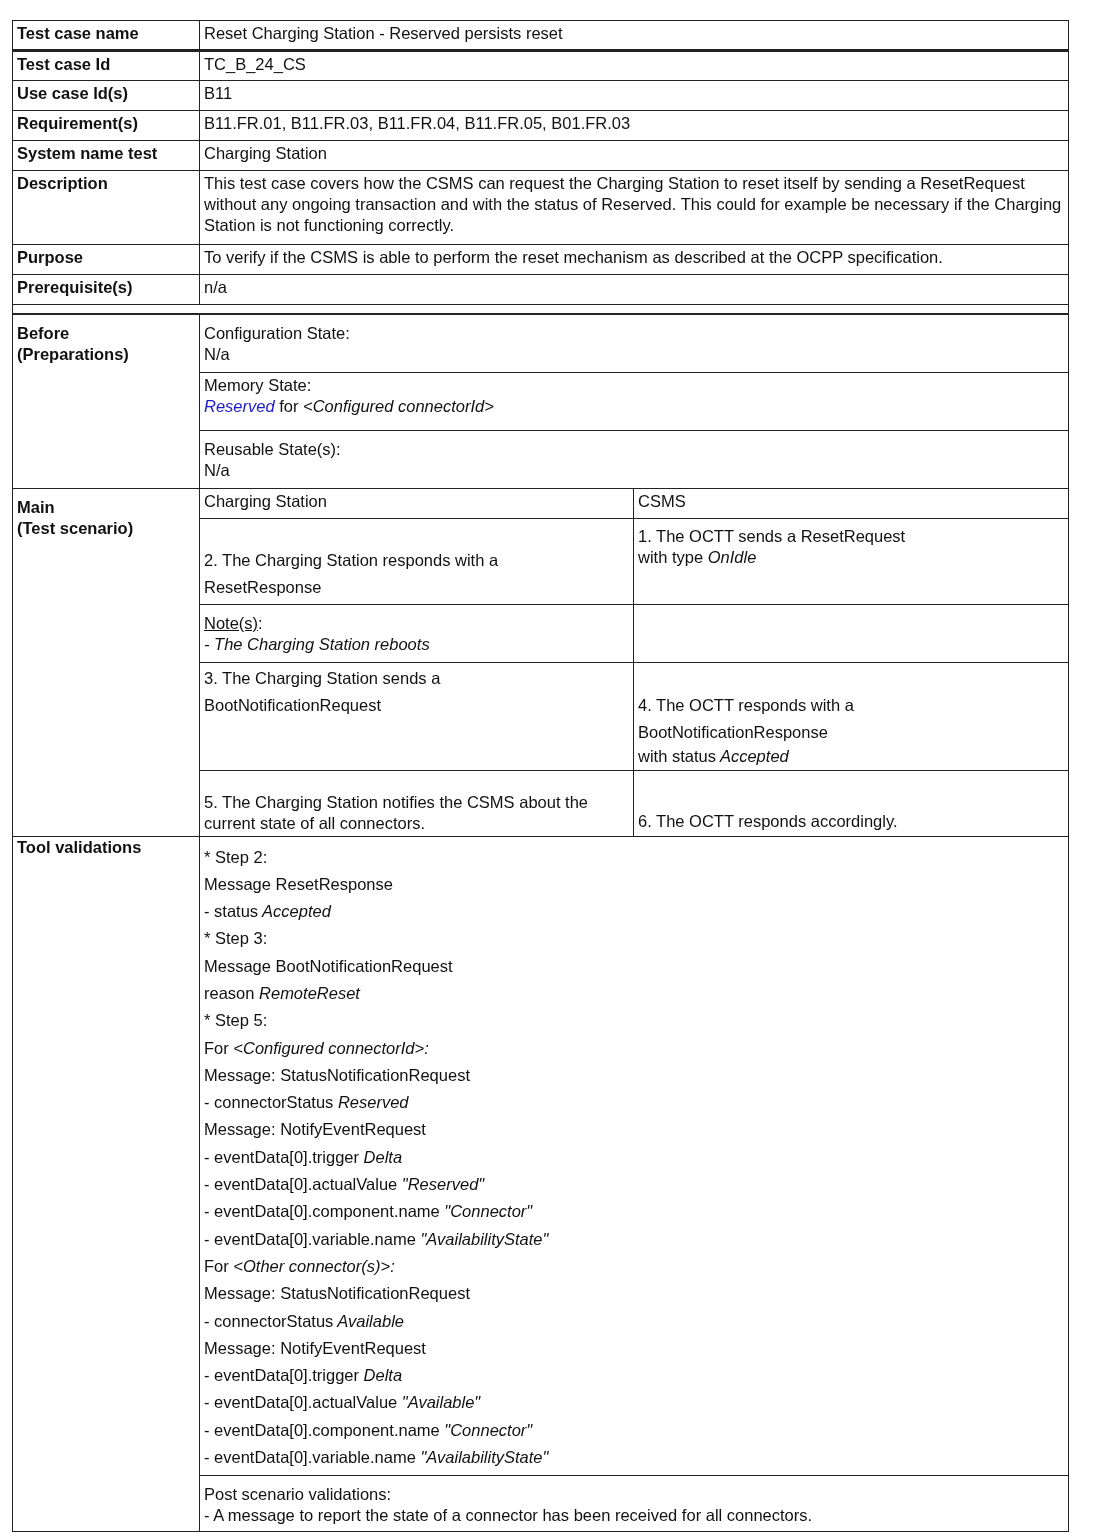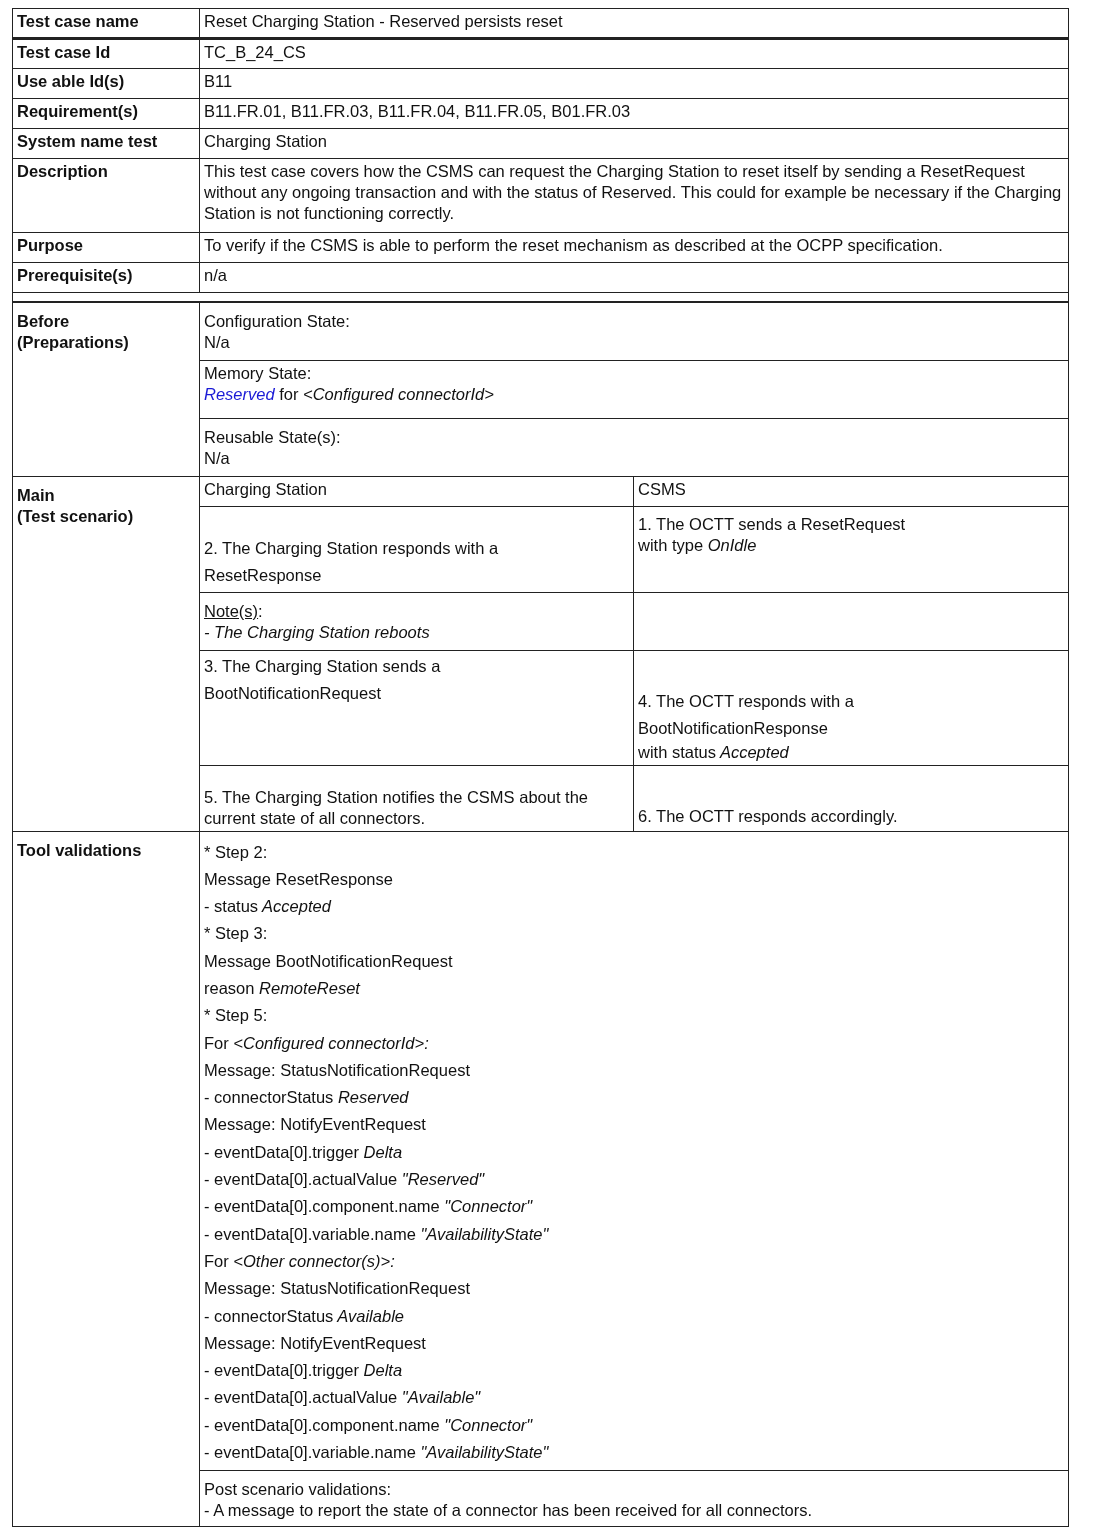--- a/index.html
+++ b/index.html
@@ -1,21 +1,21 @@
 <!DOCTYPE html>
 <html><head>
 <meta charset="utf-8">
 <style>
   html, body { margin: 0; padding: 0; background: #ffffff; }
   body {
     width: 1099px; height: 1539px; position: relative; overflow: hidden;
     font-family: "Liberation Sans", "DejaVu Sans", sans-serif;
     color: #111; font-size: 16.5px;
   }
-  .doc { position: absolute; left: 12px; top: 8px; width: 1056px; }
+  .doc { position: absolute; left: 12px; top: 20px; width: 1056px; }
   table { border-collapse: collapse; width: 1056px; table-layout: fixed; }
   td { border: 1px solid #222; vertical-align: top; padding: 2px 4px; line-height: 21px; }
   .lbl { width: 178px; font-weight: bold; }
   .lbl .sub { font-weight: bold; }
   .b { font-weight: normal; }
   .i { font-style: italic; }
   .blue { color: #1a1ad6; }
   .thick-bottom td { border-bottom: 3px solid #222; }
   .sep td { height: 8px; padding: 0; }
   .sep + tr td { border-top: 2px solid #222; margin-top: 32px; }
@@ -37,21 +37,21 @@
   <tbody>
         <tr class="thick-bottom" style="height:30px">
     <td class="lbl">Test case name</td>
     <td colspan="2" class="b">Reset Charging Station - Reserved persists reset</td>
   </tr>
   <tr style="height:30px">
     <td class="lbl">Test case Id</td>
     <td colspan="2">TC_B_24_CS</td>
   </tr>
   <tr style="height:30px">
-    <td class="lbl">Use able Id(s)</td>
+    <td class="lbl">Use case Id(s)</td>
     <td colspan="2">B11</td>
   </tr>
   <tr style="height:30px">
     <td class="lbl">Requirement(s)</td>
     <td colspan="2">B11.FR.01, B11.FR.03, B11.FR.04, B11.FR.05, B01.FR.03</td>
   </tr>
   <tr style="height:30px">
     <td class="lbl">System name test</td>
     <td colspan="2">Charging Station</td>
   </tr>
@@ -118,37 +118,37 @@
       <div><span class="u">Note(s)</span><span>:</span></div>
       <div class="i">- The Charging Station reboots</div>
     </td>
     <td></td>
   </tr>
   <tr style="height:108px">
     <td style="padding-top:2px; line-height:27px">
       <div><span class="b">3.</span><span> The Charging Station sends a</span></div>
       <div class="b">BootNotificationRequest</div>
     </td>
-    <td style="padding-top:37px">
+    <td style="padding-top:29px">
       <div style="line-height:27px"><span class="b">4.</span><span> The OCTT responds with a</span></div>
       <div class="b" style="line-height:27px">BootNotificationResponse</div>
       <div><span>with </span><span class="b">status</span><span class="i"> Accepted</span></div>
     </td>
   </tr>
   <tr style="height:63px">
     <td style="padding-top:21px">
       <span class="b">5.</span><span> The Charging Station notifies the CSMS about the current state of all connectors.</span>
     </td>
     <td style="vertical-align:bottom; padding-bottom:4px">
       <span class="b">6.</span><span> The OCTT responds accordingly.</span>
     </td>
   </tr>
 
   <tr>
-    <td rowspan="2" class="lbl" style="padding-top:8px">Tool validations</td>
+    <td rowspan="2" class="lbl" style="padding-top:0">Tool validations</td>
     <td colspan="2" style="padding-top:7px; padding-bottom:4px">
       <div id="tv-list" class="vline">
               <div><span>* Step 2:</span></div>
               <div><span>Message </span><span class="b">ResetResponse</span></div>
               <div><span>- </span><span class="b">status</span><span class="i"> Accepted</span></div>
               <div><span>* Step 3:</span></div>
               <div><span>Message </span><span class="b">BootNotificationRequest</span></div>
               <div><span class="b">reason</span><span class="i"> RemoteReset</span></div>
               <div><span>* Step 5:</span></div>
               <div><span>For </span><span class="i">&lt;Configured connectorId&gt;:</span></div>

